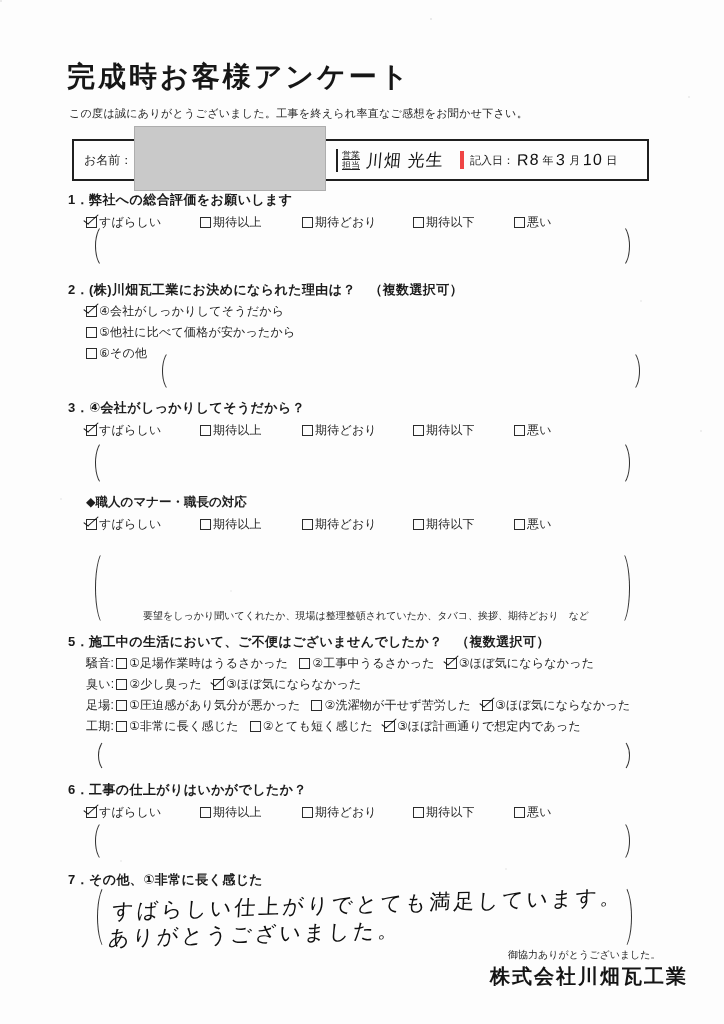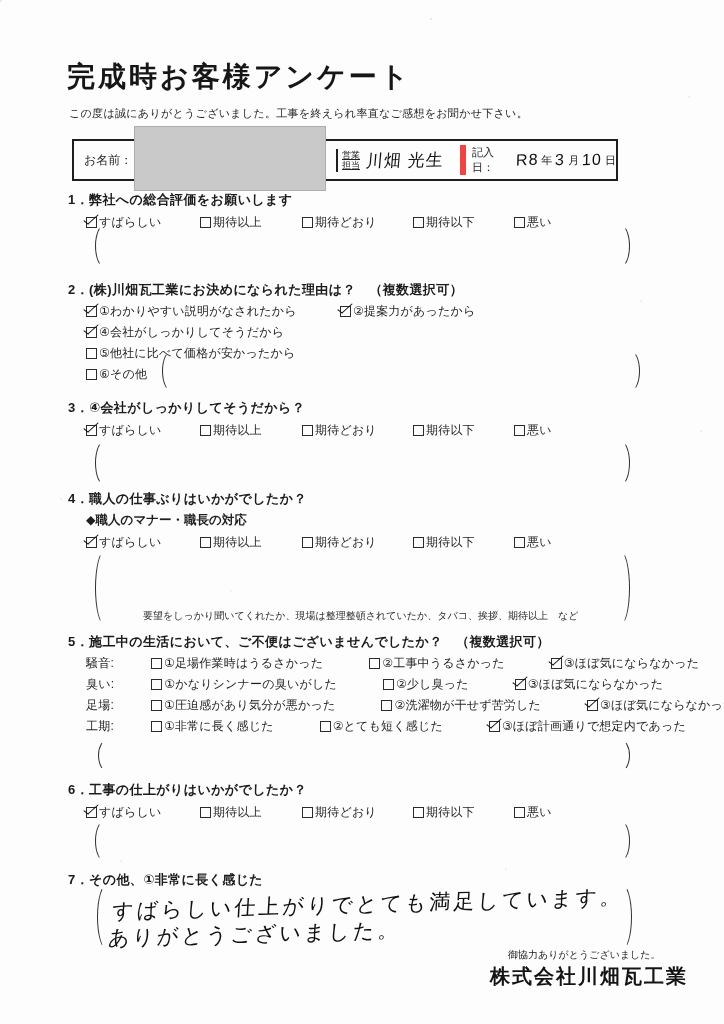--- a/index.html
+++ b/index.html
@@ -21,21 +21,21 @@
     font-family:"Liberation Serif","DejaVu Serif",serif;
     font-size:28px;font-weight:bold;letter-spacing:3px;color:#161616;
   }
   .subtitle{position:absolute;left:69px;top:106px;margin:0;font-size:11px;color:#242424;letter-spacing:.3px;}
 
   
   .htable{position:absolute;left:72px;top:139px;display:flex;height:38px;border:2px solid #1f1f1f;background:transparent;align-items:center;}
   .hcell{display:flex;align-items:center;box-sizing:border-box;}
   .cell-name{width:262px;padding-left:10px;font-size:12px;}
   .cell-sales{width:124px;border-left:2px solid #1f1f1f;padding-left:4px;}
-  .cell-date{width:156px;border-left:6px solid #ef4444;padding-left:6px;font-size:11px;}
+  .cell-date{width:187px;border-left:4px solid #ef4444;padding-left:6px;font-size:11px;}
   .sales-label{display:inline-block;width:22px;font-size:9px;line-height:1.15;color:#202020;word-break:break-all;text-decoration:underline;}
   .hand{display:inline-block;color:#101010;transform:rotate(-2deg) skewX(-4deg);}
   .hand-name{font-size:17px;letter-spacing:1px;margin-left:2px;transform:rotate(-1deg) skewX(-6deg);}
   .hand-date{font-size:16px;letter-spacing:1px;margin:0 3px;}
   .date-unit{font-size:11px;color:#202020;}
   .redaction{position:absolute;left:134px;top:126px;width:190px;height:63px;background:#c9c9c9;border:1px solid #adadad;z-index:5;}
 
   
   .q{position:absolute;left:68px;width:600px;}
   .q-title{font-size:13px;font-weight:bold;letter-spacing:.4px;color:#1b1b1b;white-space:nowrap;}
@@ -51,21 +51,21 @@
   .bracket{position:absolute;}
   .bracket i{position:absolute;top:0;bottom:0;width:18px;border:1.6px solid transparent;border-radius:50%;}
   .bracket .pl{left:0;border-left-color:#2e2e2e;}
   .bracket .pr{right:0;border-right-color:#2e2e2e;}
   .bracket-note{position:absolute;left:48px;bottom:3px;font-size:10px;color:#2a2a2a;white-space:nowrap;}
 
   
   .q2row{display:flex;padding-left:18px;margin-top:3px;height:18px;align-items:center;}
   .q2row .col1{flex:0 0 254px;}
   
-  .q5row{display:flex;padding-left:18px;margin-top:3px;height:18px;align-items:center;font-size:12px;white-space:nowrap;gap:35px;}
+  .q5row{display:flex;padding-left:18px;margin-top:3px;height:18px;align-items:center;font-size:12px;white-space:nowrap;}
   .q5prefix{margin-right:2px;letter-spacing:.2px;}
   .q5row .opt{margin-right:11px;}
 
   
   .hand-comment{position:absolute;left:45px;font-size:21px;letter-spacing:3px;color:#0f0f0f;
     transform:rotate(-1.6deg) skewX(-5deg);white-space:nowrap;}
 
   .footer-thanks{position:absolute;left:508px;top:948px;font-size:10px;color:#1c1c1c;}
   .footer-company{position:absolute;left:490px;top:963px;font-size:20px;font-weight:600;letter-spacing:2px;
     font-family:"Liberation Serif","DejaVu Serif",serif;color:#141414;}
@@ -129,30 +129,20 @@
   <div class="bracket" style="left:95px;top:224px;width:535px;height:44px">
       <i class="pl"></i>
       <i class="pr"></i>
     </div>
 
   <div class="q" style="top:281px">
     <div class="q-title">
       <span>2．</span><span>(株)川畑瓦工業にお決めになられた理由は？　（複数選択可）</span>
     </div>
     <div class="q2row">
-      <span class="opt col1">
-          <span class="cb checked"></span>
-          <span class="olbl">①わかりやすい説明がなされたから</span>
-        </span>
-      <span class="opt">
-          <span class="cb checked"></span>
-          <span class="olbl">②提案力があったから</span>
-        </span>
-    </div>
-    <div class="q2row">
       <span class="opt">
           <span class="cb checked"></span>
           <span class="olbl">④会社がしっかりしてそうだから</span>
         </span>
     </div>
     <div class="q2row">
       <span class="opt">
           <span class="cb"></span>
           <span class="olbl">⑤他社に比べて価格が安かったから</span>
         </span>
@@ -195,23 +185,20 @@
           <span class="olbl">悪い</span>
         </span>
     </div>
   </div>
   <div class="bracket" style="left:95px;top:440px;width:535px;height:46px">
       <i class="pl"></i>
       <i class="pr"></i>
     </div>
 
   <div class="q" style="top:490px">
-    <div class="q-title">
-      <span>4．</span><span>職人の仕事ぶりはいかがでしたか？</span>
-    </div>
     <div class="q-sub">◆職人のマナー・職長の対応</div>
     <div class="opts">
       <span class="opt" style="width:114px">
           <span class="cb checked"></span>
           <span class="olbl">すばらしい</span>
         </span>
       <span class="opt" style="width:102px">
           <span class="cb"></span>
           <span class="olbl">期待以上</span>
         </span>
@@ -225,21 +212,21 @@
         </span>
       <span class="opt">
           <span class="cb"></span>
           <span class="olbl">悪い</span>
         </span>
     </div>
   </div>
   <div class="bracket" style="left:95px;top:550px;width:535px;height:76px">
     <i class="pl"></i>
       <i class="pr"></i>
-    <span class="bracket-note">要望をしっかり聞いてくれたか、現場は整理整頓されていたか、タバコ、挨拶、期待以上　など</span>
+    <span class="bracket-note">要望をしっかり聞いてくれたか、現場は整理整頓されていたか、タバコ、挨拶、期待どおり　など</span>
   </div>
 
   <div class="q" style="top:633px;width:620px">
     <div class="q-title">
       <span>5．</span><span>施工中の生活において、ご不便はございませんでしたか？　（複数選択可）</span>
     </div>
     <div class="q5row">
       <span class="q5prefix">騒音:</span>
       <span class="opt">
           <span class="cb"></span>
@@ -249,24 +236,20 @@
           <span class="cb"></span>
           <span class="olbl">②工事中うるさかった</span>
         </span>
       <span class="opt">
           <span class="cb checked"></span>
           <span class="olbl">③ほぼ気にならなかった</span>
         </span>
     </div>
     <div class="q5row">
       <span class="q5prefix">臭い:</span>
-      <span class="opt">
-          <span class="cb"></span>
-          <span class="olbl">①かなりシンナーの臭いがした</span>
-        </span>
       <span class="opt">
           <span class="cb"></span>
           <span class="olbl">②少し臭った</span>
         </span>
       <span class="opt">
           <span class="cb checked"></span>
           <span class="olbl">③ほぼ気にならなかった</span>
         </span>
     </div>
     <div class="q5row">

